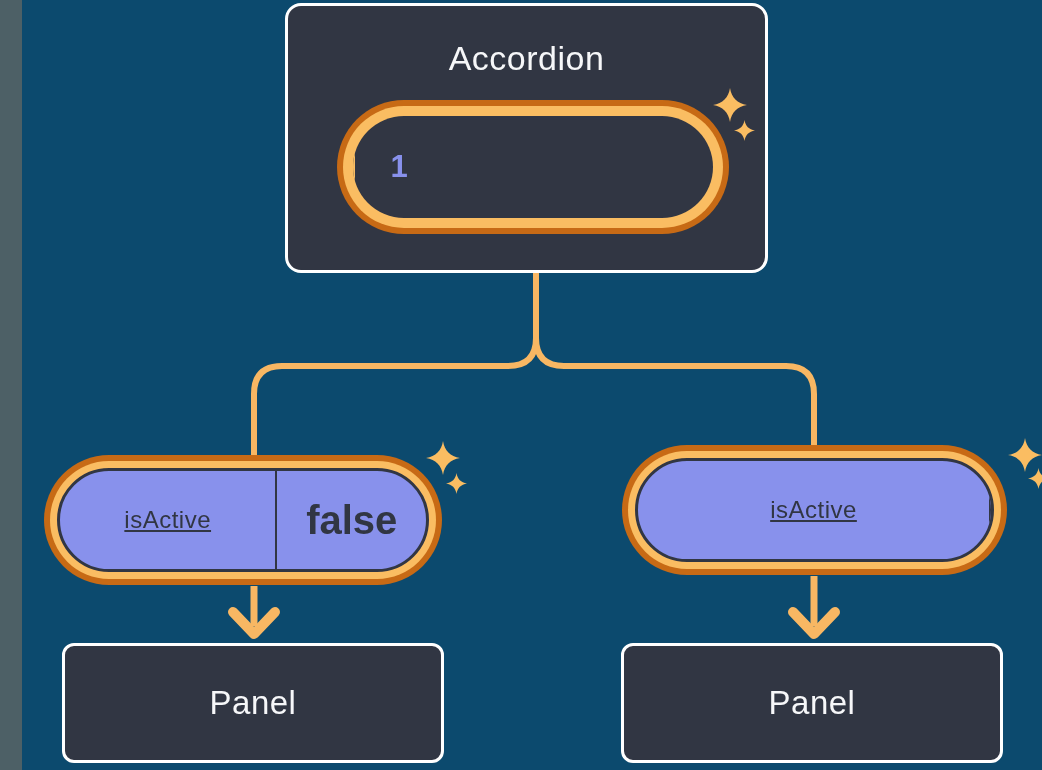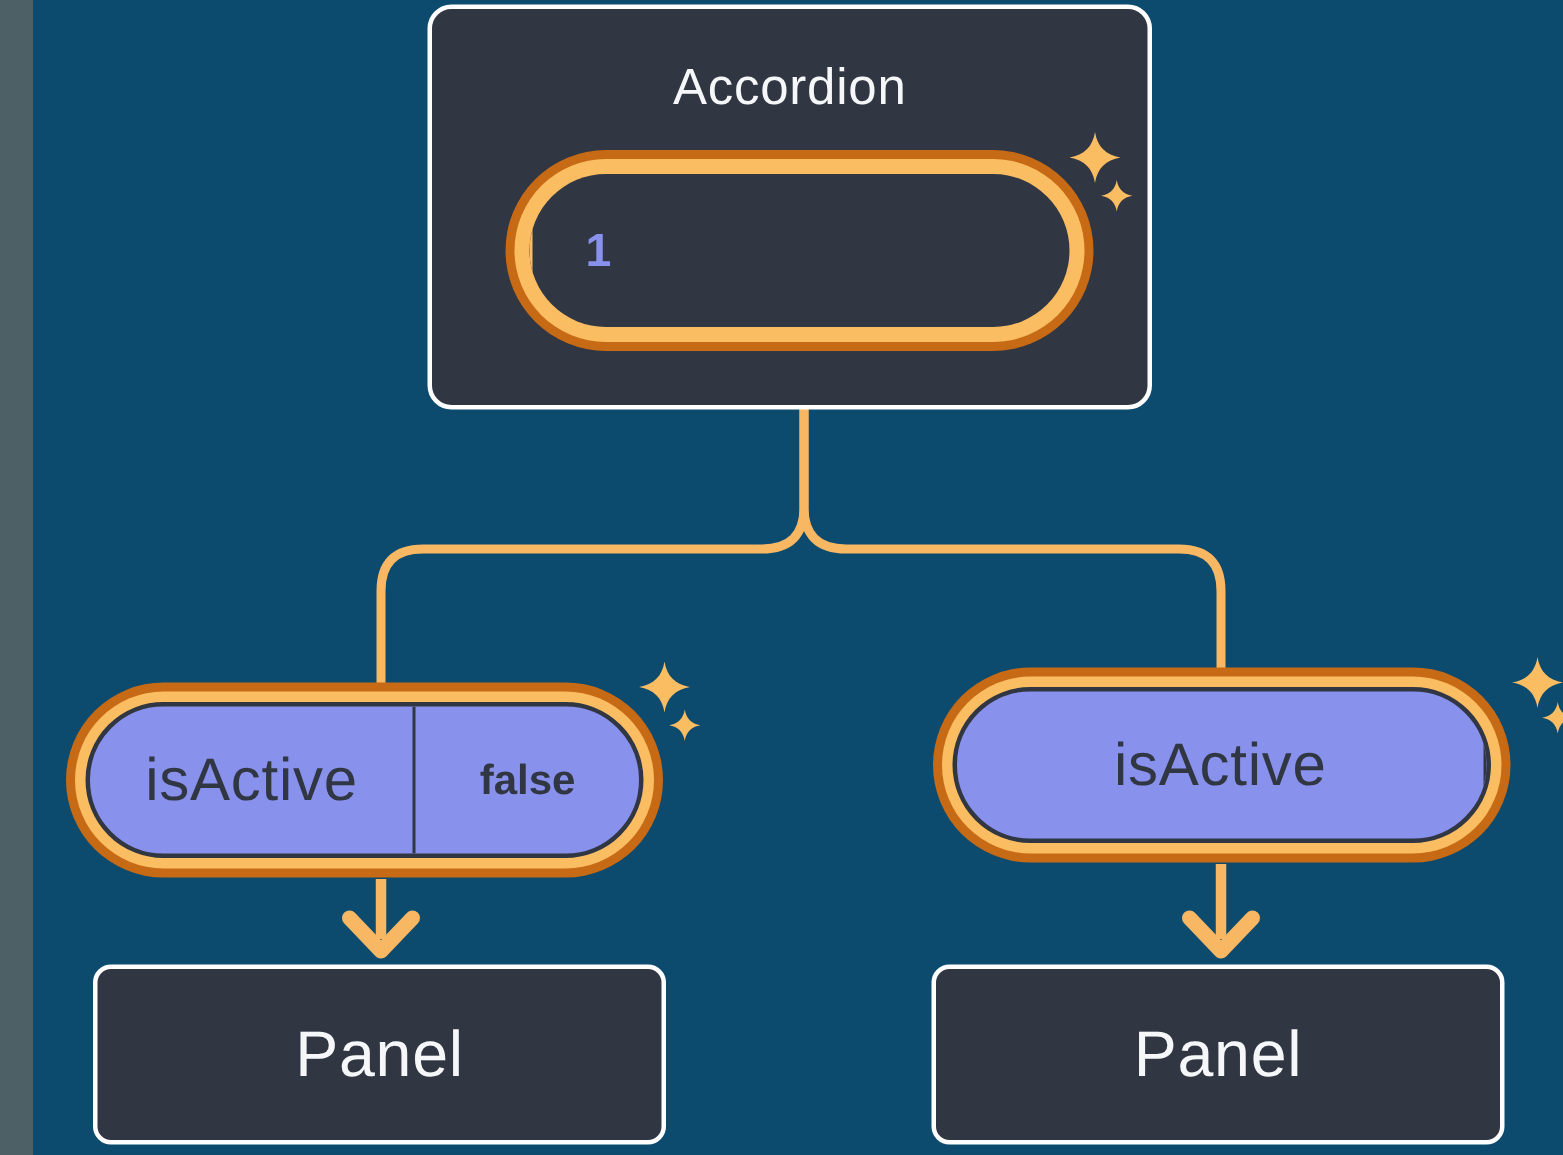--- a/index.html
+++ b/index.html
@@ -36,21 +36,21 @@
     font-size: 34px;
     letter-spacing: 0.5px;
   }
 
   .panel-card {
     border-radius: 12px;
     display: flex;
     align-items: center;
     justify-content: center;
     color: #f6f7f9;
-    font-size: 43px;
+    font-size: 33px;
     letter-spacing: 0.5px;
   }
   .panel-left  { left: 40px;  top: 643px; width: 382px; height: 120px; }
   .panel-right { left: 599px; top: 643px; width: 382px; height: 120px; }
 
   
   .pill-outer {
     position: absolute;
     background: #c76a15;
     border-radius: 999px;
@@ -99,29 +99,30 @@
     border: 3px solid #313643;
     border-radius: 999px;
     display: flex;
     align-items: stretch;
     overflow: hidden;
   }
   .prop-core .pill-label {
     flex: 1.45;
     display: flex; align-items: center; justify-content: center;
     color: #313643;
-    font-size: 40px;
-    letter-spacing: 0.5px;
+    font-size: 24px;
+    letter-spacing: 0.5px;
+    text-decoration: underline;
   }
   .prop-core .pill-divider { width: 2px; background: #313643; }
   .prop-core .pill-value {
     flex: 1;
     display: flex; align-items: center; justify-content: center;
     color: #313643;
-    font-size: 28px;
+    font-size: 40px;
     font-weight: 700;
   }
 
   .sparkle { position: absolute; }
 </style>
 </head>
 <body>
 
 <div class="stage">
 

